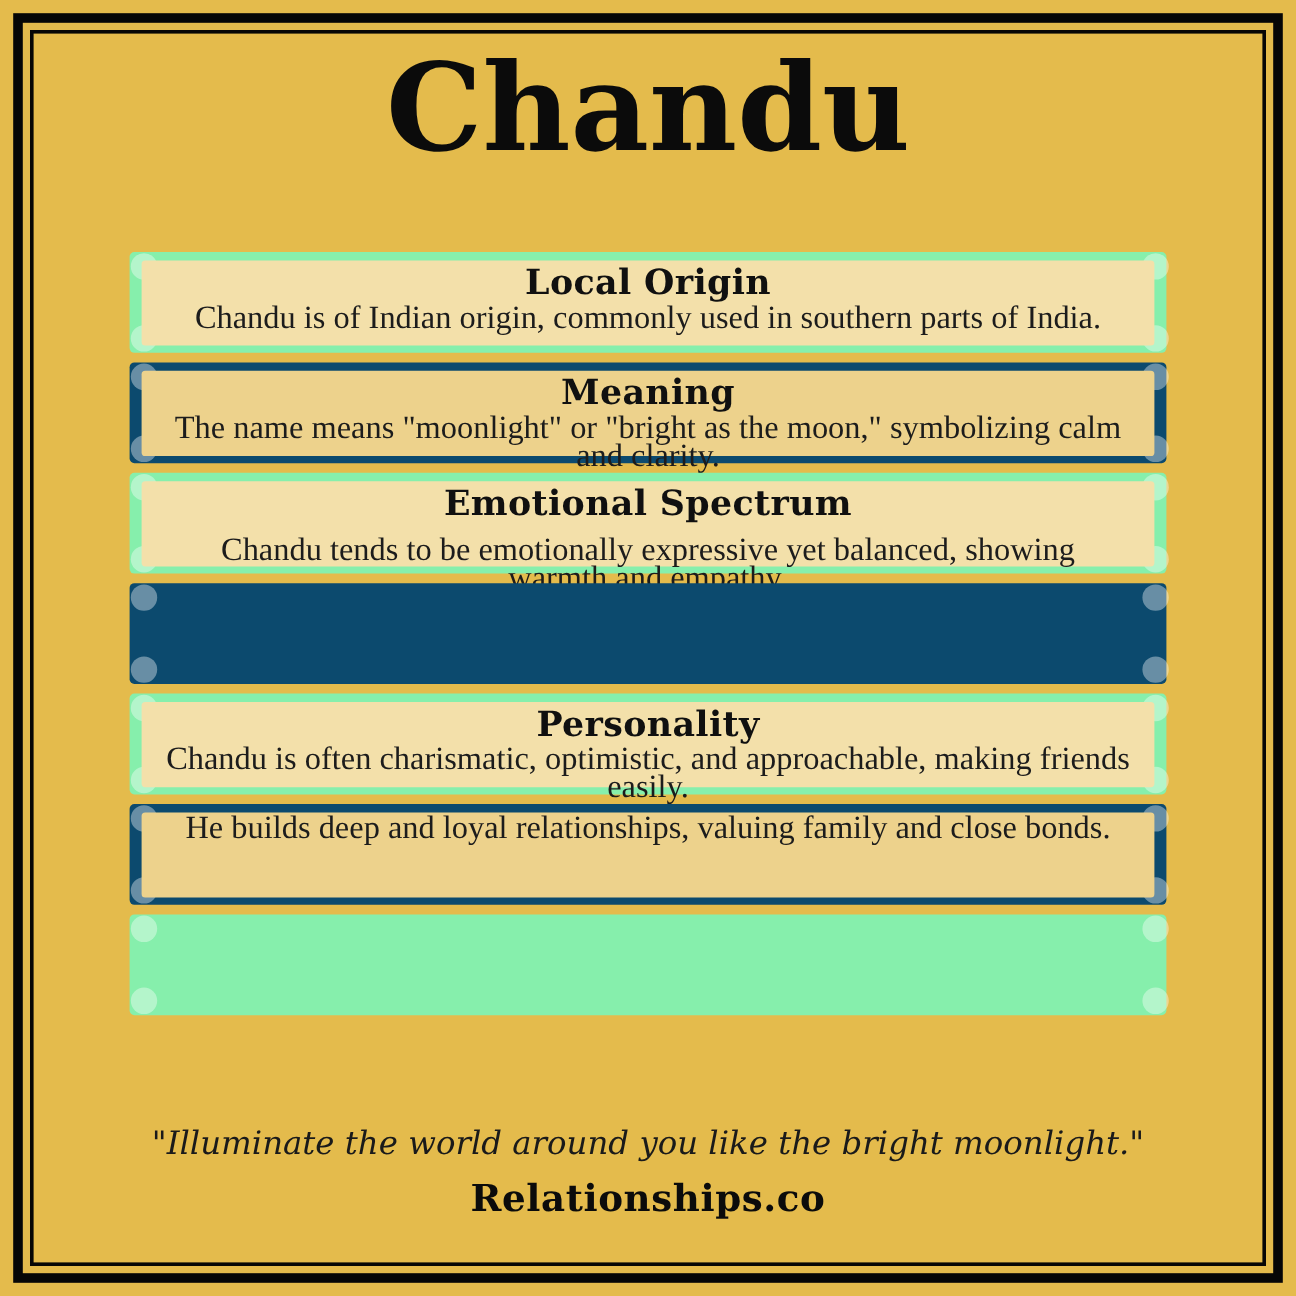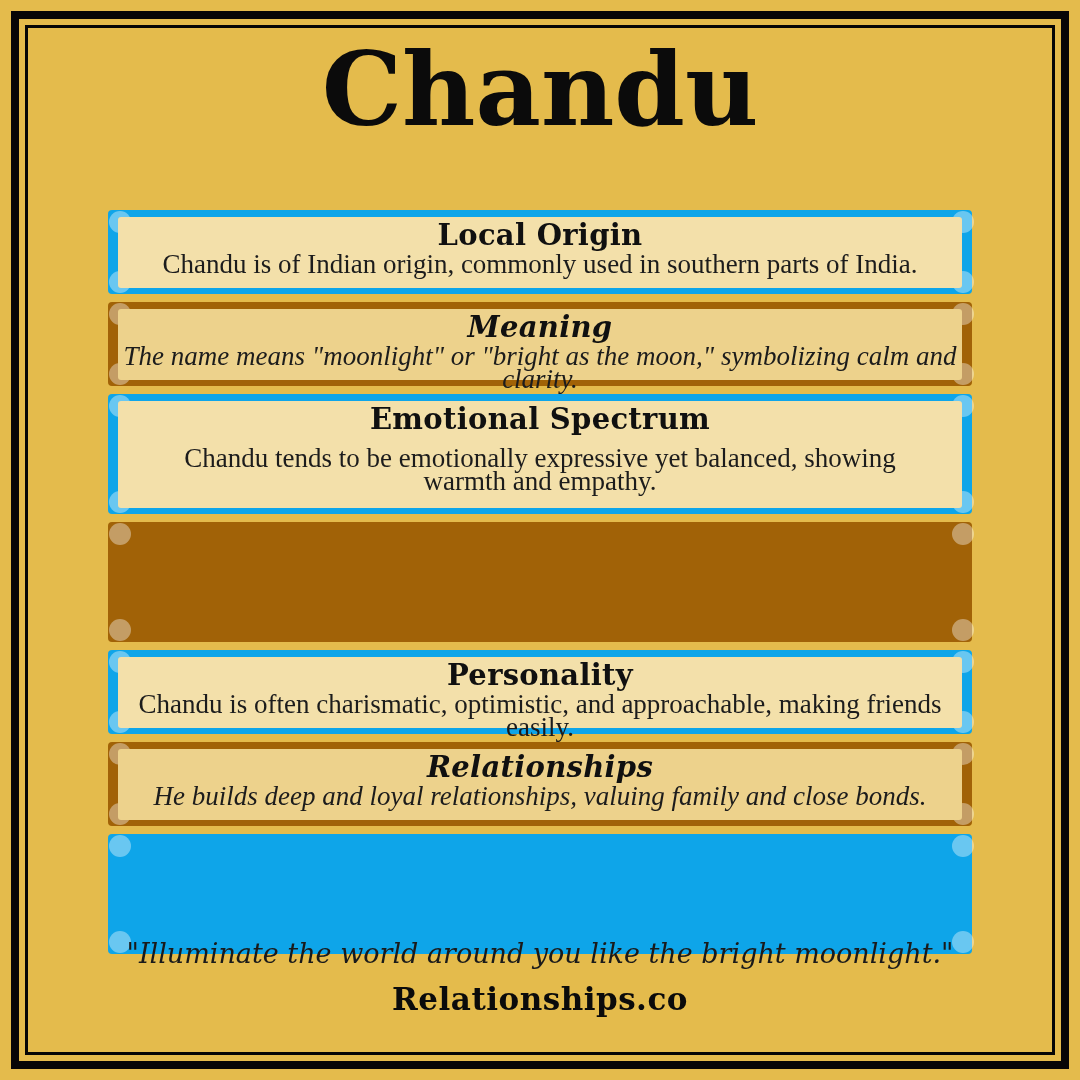--- a/index.html
+++ b/index.html
@@ -34,24 +34,24 @@
   .sections{
     position:absolute;
     top:210px;left:108px;width:864px;
     display:flex;flex-direction:column;gap:8px;
   }
   .card{
     position:relative;
     height:84px;
     border-radius:4px;
   }
-  .card.tall{height:120px;}
-  .card.light{background:#0ea5e9;}
+  .card.tall{height:84px;}
+  .card.light{background:#86efac;}
   .card.light .card-inner{background:#f3e0aa;}
-  .card.dark{background:#a16207;font-style:italic;}
+  .card.dark{background:#0c4a6e;}
   .card.dark .card-inner{background:#edd28c;}
   .card-inner{
     position:absolute;
     inset:7px 10px 6px 10px;
     border-radius:3px;
     text-align:center;
   }
   .card-heading{
     margin:1px 0 0 0;
     font-family:"DejaVu Serif", serif;
@@ -154,21 +154,20 @@
       <h2 class="card-heading">Personality</h2>
       <p class="card-body">Chandu is often charismatic, optimistic, and approachable, making friends easily.</p>
     </div>
   </section>
       <section class="card dark">
     <span class="rivet tl"></span>
     <span class="rivet tr"></span>
     <span class="rivet bl"></span>
     <span class="rivet br"></span>
     <div class="card-inner">
-      <h2 class="card-heading">Relationships</h2>
       <p class="card-body">He builds deep and loyal relationships, valuing family and close bonds.</p>
     </div>
   </section>
       <section class="card light tall">
     <span class="rivet tl"></span>
     <span class="rivet tr"></span>
     <span class="rivet bl"></span>
     <span class="rivet br"></span>
   </section>
     </div>

